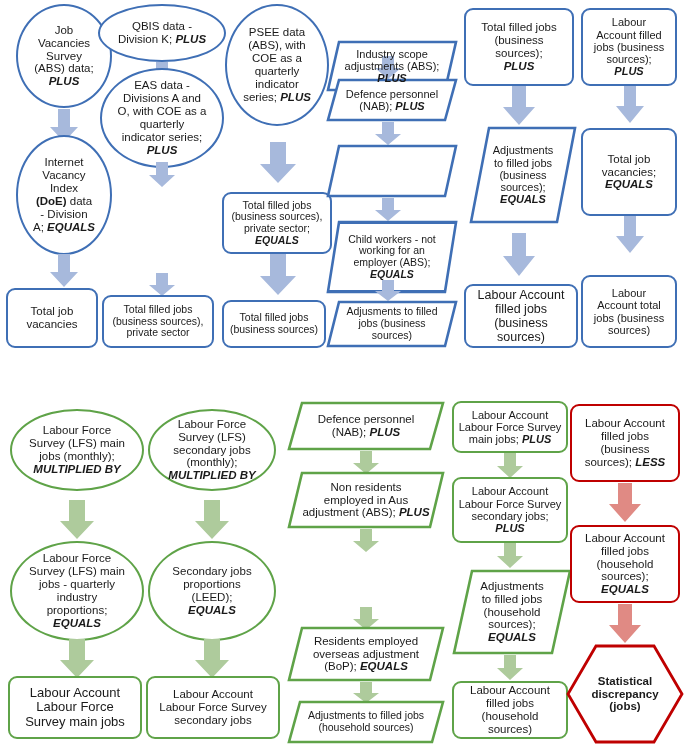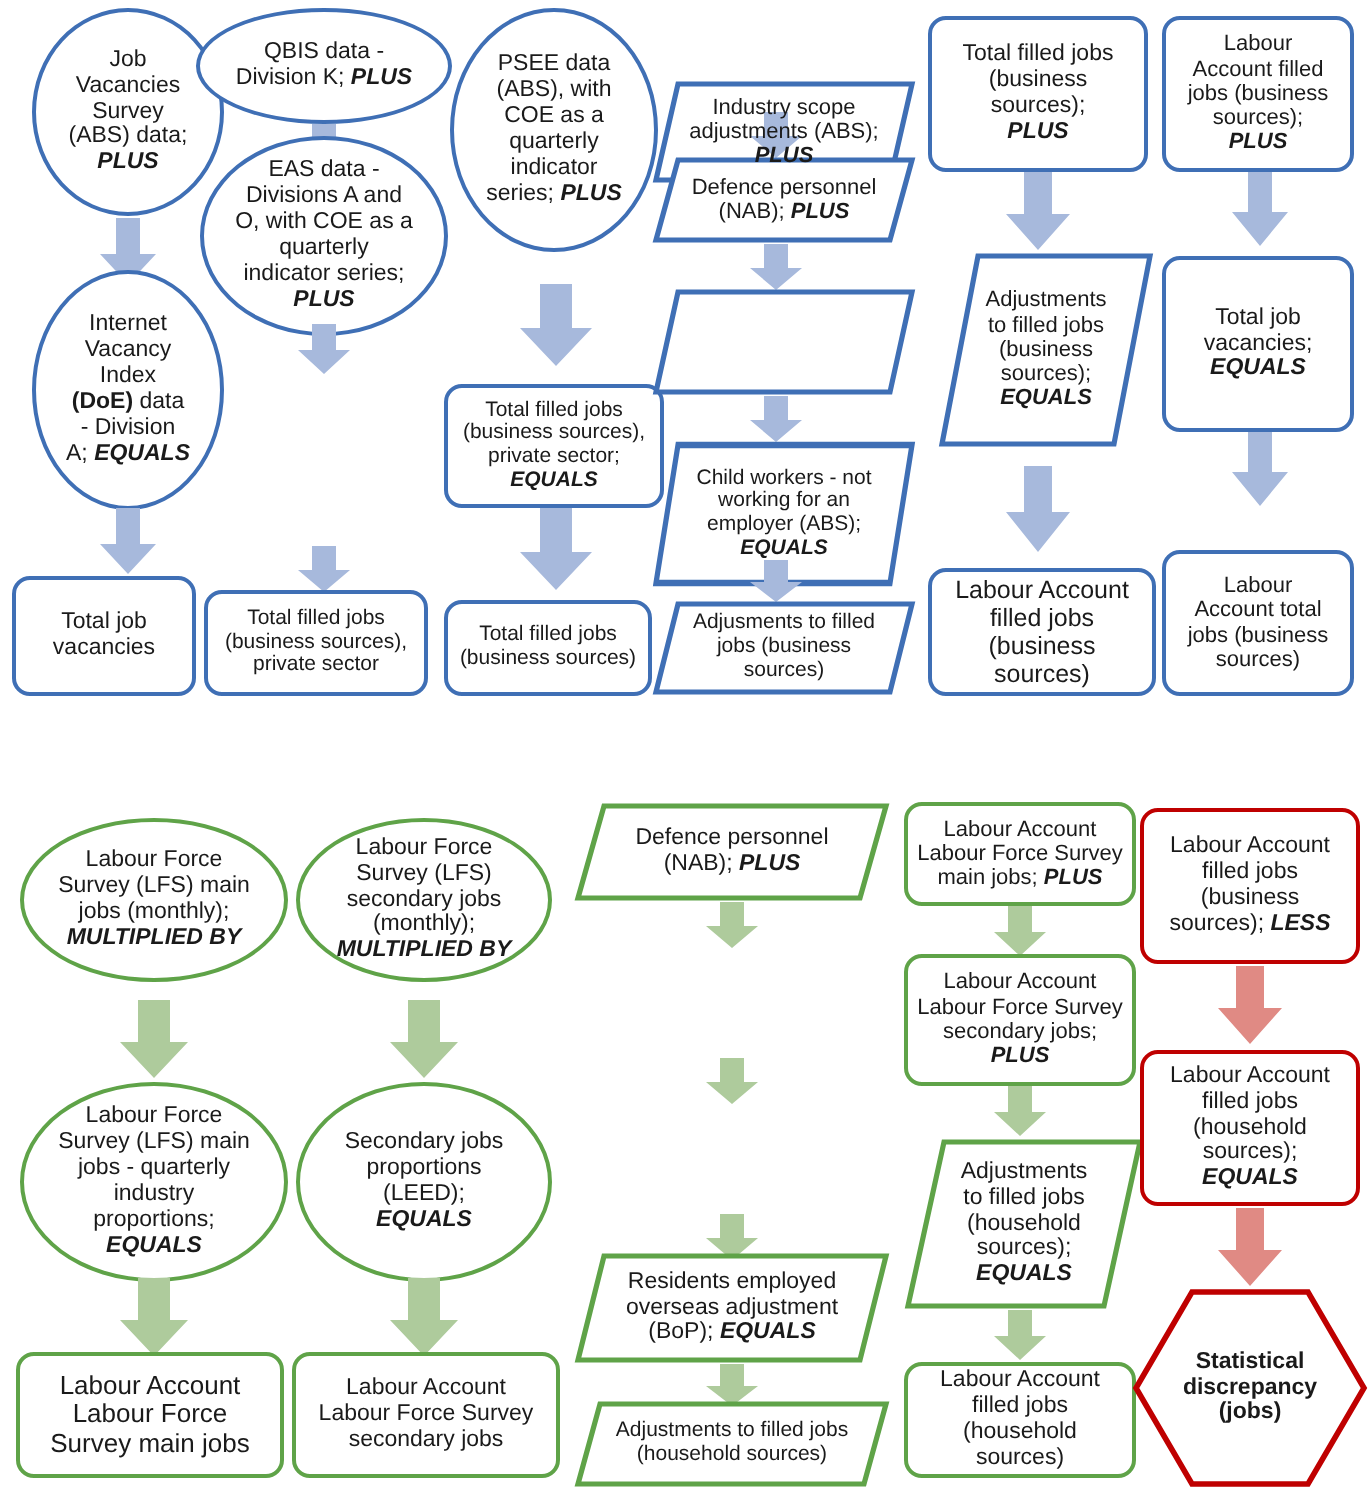--- a/index.html
+++ b/index.html
@@ -293,20 +293,26 @@
     <svg class="para-svg" viewBox="0 0 158 50" preserveAspectRatio="none">
       <polygon points="15,2 156,2 143,48 2,48" fill="#ffffff" stroke="#5FA348" stroke-width="2.6"></polygon>
     </svg>
     <span class="txt">Defence personnel<br>(NAB); <span class="bi">PLUS</span></span>
   </div>
   <div class="arrow" style="left:352px; top:451px; width:28px; height:24px;">
     <svg viewBox="0 0 28 24">
         <polygon points="8,0 20,0 20,12 27,12 14,23 1,12 8,12" fill="#AECB9C"></polygon>
       </svg>
   </div>
+  <div class="node shape-para" style="left:287px; top:471px; width:158px; height:58px; font-size:11.5px;">
+    <svg class="para-svg" viewBox="0 0 158 58" preserveAspectRatio="none">
+      <polygon points="15,2 156,2 143,56 2,56" fill="#ffffff" stroke="#5FA348" stroke-width="2.6"></polygon>
+    </svg>
+    <span class="txt">Non residents<br>employed in Aus<br>adjustment (ABS); <span class="bi">PLUS</span></span>
+  </div>
   <div class="arrow" style="left:352px; top:529px; width:28px; height:24px;">
     <svg viewBox="0 0 28 24">
         <polygon points="8,0 20,0 20,12 27,12 14,23 1,12 8,12" fill="#AECB9C"></polygon>
       </svg>
   </div>
   <div class="arrow" style="left:352px; top:607px; width:28px; height:24px;">
     <svg viewBox="0 0 28 24">
         <polygon points="8,0 20,0 20,12 27,12 14,23 1,12 8,12" fill="#AECB9C"></polygon>
       </svg>
   </div>

